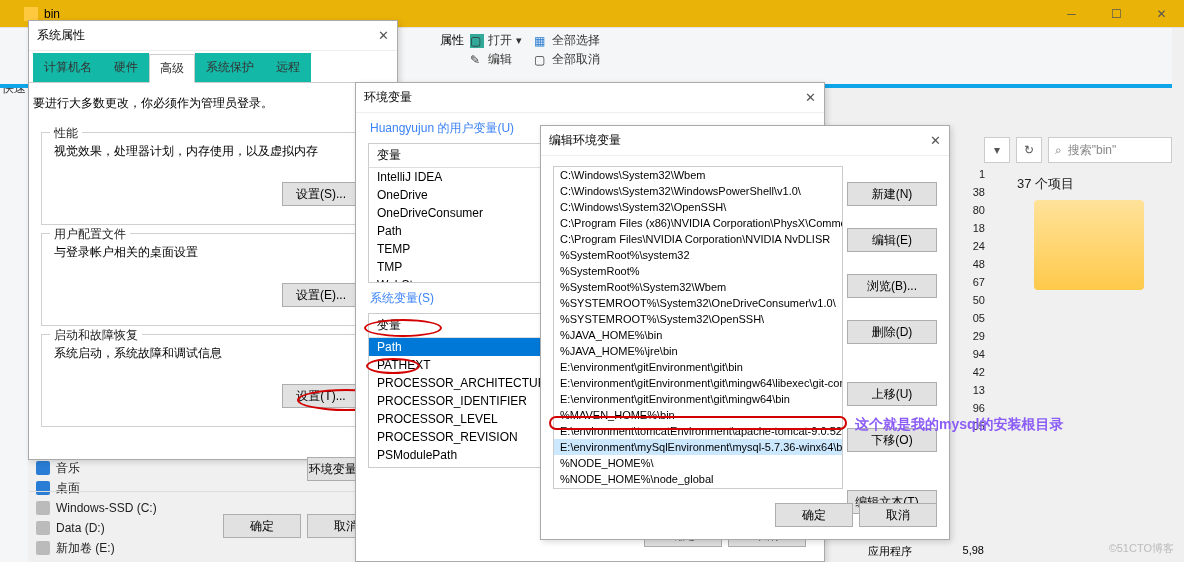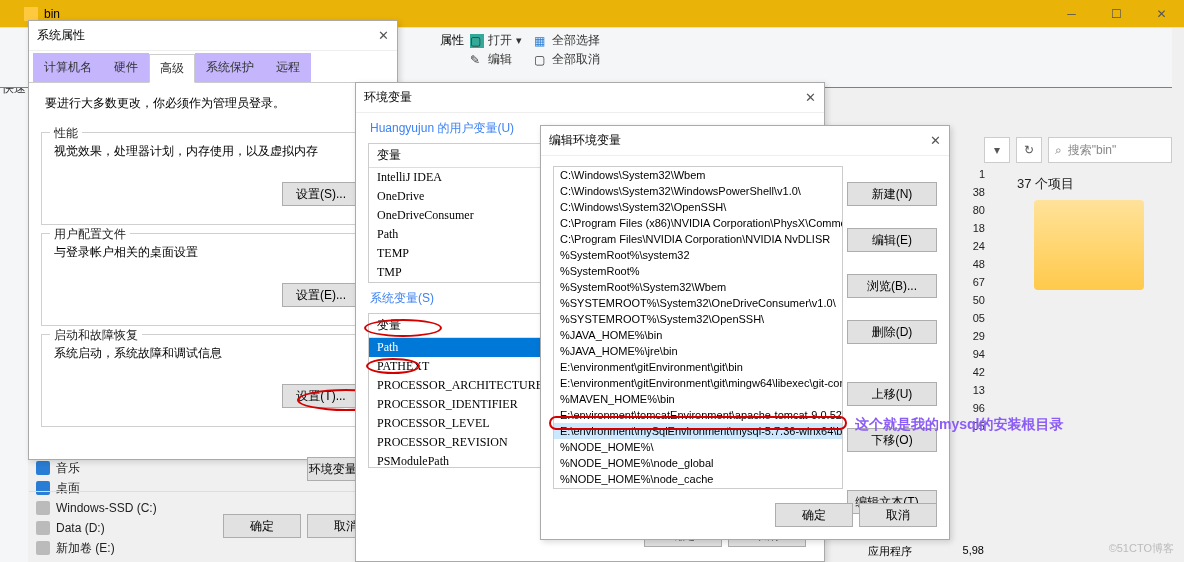--- a/index.html
+++ b/index.html
@@ -1,56 +1,56 @@
 <!DOCTYPE html>
 <html><head>
 <meta charset="utf-8">
 <style>
 * { box-sizing: border-box; font-family: "Microsoft YaHei", "Segoe UI", sans-serif; font-size: 12px; margin: 0; padding: 0; }
 body { width: 1184px; height: 562px; background: #f0f0f0; position: relative; overflow: hidden; }
 .explorer-titlebar { position: absolute; top: 0; left: 0; right: 0; height: 28px; background: #eab308; display: flex; align-items: center; padding: 0 24px; border-bottom: 1px solid #e0e0e0; }
 .explorer-titlebar .folder-icon { width: 14px; height: 14px; background: #ffc93f; margin-right: 6px; }
 .win-buttons { position: absolute; right: 0; top: 0; display: flex; }
 .win-btn { width: 45px; height: 28px; display: flex; align-items: center; justify-content: center; color: #555; }
-.ribbon-area { position: absolute; top: 28px; left: 0; right: 12px; height: 60px; background: #f5f6f7; border-bottom: 1px solid #0ea5e9; }
+.ribbon-area { position: absolute; top: 28px; left: 0; right: 12px; height: 60px; background: #f5f6f7; border-bottom: 4px solid #0ea5e9; }
 .ribbon-group { position: absolute; top: 0; display: flex; flex-direction: column; align-items: flex-start; padding: 4px 8px; gap: 2px; }
 .ribbon-item { display: flex; align-items: center; gap: 4px; color: #333; font-size: 11px; }
 .ribbon-item .ico { width: 14px; height: 14px; display: inline-block; }
 .pin-col { position: absolute; left: 0; top: 28px; width: 28px; bottom: 0; background: #f5f6f7; display: flex; flex-direction: column; align-items: center; padding-top: 6px; gap: 4px; font-size: 10px; color: #333; }
 .nav-bar { position: absolute; top: 135px; right: 0; width: 200px; height: 30px; display: flex; align-items: center; gap: 6px; padding-right: 12px; }
 .nav-btn { width: 26px; height: 26px; border: 1px solid #ccc; background: #fff; display: flex; align-items: center; justify-content: center; color: #555; }
 .search-box { flex: 1; height: 26px; border: 1px solid #ccc; background: #fff; display: flex; align-items: center; padding: 0 6px; color: #888; gap: 6px; }
 .count-label { position: absolute; top: 175px; right: 110px; font-size: 13px; color: #222; }
 .big-folder { position: absolute; top: 200px; right: 40px; width: 110px; height: 90px; background: linear-gradient(#ffe29a,#ffca4b); border-radius: 4px; }
 .file-table { position: absolute; top: 165px; right: 195px; width: 45px; }
 .file-table div { height: 18px; display: flex; align-items: center; justify-content: flex-end; padding-right: 4px; color: #222; font-size: 11px; }
 .tree { position: absolute; left: 30px; bottom: 4px; width: 170px; }
 .tree div { height: 20px; display: flex; align-items: center; gap: 6px; color: #222; padding-left: 6px; }
 .tree .ic { width: 14px; height: 14px; display: inline-block; }
 
 
 .dlg { position: absolute; background: #fff; border: 1px solid #aaa; box-shadow: 2px 2px 6px rgba(0,0,0,.15); }
 .dlg .titlebar { height: 30px; display: flex; align-items: center; justify-content: space-between; padding: 0 8px; background: #fff; border-bottom: 1px solid #eee; }
 .dlg .close { color: #555; font-size: 13px; cursor: pointer; }
 .tabstrip { display: flex; border-bottom: 1px solid #ccc; padding: 0 4px; margin-top: 2px; }
-.tab { padding: 5px 10px; border: 1px solid transparent; font-size: 12px; color: #333; background: #c4b5fd; }
+.tab { padding: 5px 10px; border: 1px solid transparent; font-size: 12px; color: #333; background: #14b8a6; }
 .tab.active { background: #fff; border: 1px solid #ccc; border-bottom: 1px solid #fff; position: relative; top: 1px; }
 .groupbox { border: 1px solid #d0d0d0; margin: 8px 12px; padding: 10px 12px 12px; position: relative; }
 .groupbox .legend { position: absolute; top: -8px; left: 8px; background: #fff; padding: 0 4px; font-size: 12px; color: #222; }
 .btn { min-width: 78px; height: 24px; border: 1px solid #adadad; background: #e1e1e1; display: inline-flex; align-items: center; justify-content: center; cursor: pointer; margin-top: 16px; }
 .btn-row { display: flex; justify-content: flex-end; gap: 6px; padding: 6px 12px; }
 .dlg-sys { left: 28px; top: 20px; width: 370px; height: 440px; }
 .red-oval { position: absolute; border: 2px solid #d40000; border-radius: 50%; pointer-events: none; }
 
 
 .dlg-env { left: 355px; top: 82px; width: 470px; height: 480px; }
 .env-list { border: 1px solid #ccc; margin: 6px 12px; height: 140px; overflow: hidden; }
 .env-list table { width: 100%; border-collapse: collapse; }
 .env-list th { text-align: left; padding: 3px 8px; background: #fff; border-bottom: 1px solid #ddd; font-weight: normal; }
-.env-list td { padding: 2px 8px; white-space: nowrap; overflow: hidden; font-family: Liberation Serif, serif; }
+.env-list td { padding: 2px 8px; white-space: nowrap; overflow: hidden; }
 .env-list tr.sel td { background: #0078d7; color: #fff; }
 .section-label { margin: 7px 14px 0; font-size: 12px; color: #3b82f6; }
 
 
 .dlg-edit { left: 540px; top: 125px; width: 410px; height: 415px; }
 .path-listbox { position: absolute; left: 12px; top: 40px; width: 290px; bottom: 50px; border: 1px solid #ccc; overflow-y: auto; }
 .path-listbox div { padding: 2px 6px; white-space: nowrap; font-size: 11px; }
 .path-listbox div.hl { background: #cce8ff; }
 .side-btns { position: absolute; right: 12px; top: 40px; width: 90px; display: flex; flex-direction: column; gap: 6px; }
 .bottom-btns { position: absolute; right: 12px; bottom: 12px; display: flex; gap: 6px; }
@@ -164,21 +164,21 @@
     <span>系统属性</span>
     <span class="close">✕</span>
   </div>
   <div class="tabstrip" id="sys-tabs">
       <div class="tab">计算机名</div>
       <div class="tab">硬件</div>
       <div class="tab active">高级</div>
       <div class="tab">系统保护</div>
       <div class="tab">远程</div>
     </div>
-  <div style="padding:12px 16px;font-size:12px">要进行大多数更改，你必须作为管理员登录。</div>
+  <div style="padding:12px 4px;font-size:12px">要进行大多数更改，你必须作为管理员登录。</div>
 
   <div class="groupbox">
     <div class="legend">性能</div>
     <div>视觉效果，处理器计划，内存使用，以及虚拟内存</div>
     <div class="btn-row">
         <div class="btn">设置(S)...</div>
       </div>
   </div>
   <div class="groupbox">
     <div class="legend">用户配置文件</div>
@@ -312,20 +312,21 @@
       <div>C:\Program Files\NVIDIA Corporation\NVIDIA NvDLISR</div>
       <div>%SystemRoot%\system32</div>
       <div>%SystemRoot%</div>
       <div>%SystemRoot%\System32\Wbem</div>
       <div>%SYSTEMROOT%\System32\OneDriveConsumer\v1.0\</div>
       <div>%SYSTEMROOT%\System32\OpenSSH\</div>
       <div>%JAVA_HOME%\bin</div>
       <div>%JAVA_HOME%\jre\bin</div>
       <div>E:\environment\gitEnvironment\git\bin</div>
       <div>E:\environment\gitEnvironment\git\mingw64\libexec\git-core</div>
+      <div>E:\environment\gitEnvironment\git\mingw64\bin</div>
       <div>%MAVEN_HOME%\bin</div>
       <div>E:\environment\tomcatEnvironment\apache-tomcat-9.0.52\bin</div>
       <div class="hl">E:\environment\mySqlEnvironment\mysql-5.7.36-winx64\bin</div>
       <div>%NODE_HOME%\</div>
       <div>%NODE_HOME%\node_global</div>
       <div>%NODE_HOME%\node_cache</div>
     </div>
   <div class="side-btns">
     <div class="btn">新建(N)</div>
     <div class="btn">编辑(E)</div>

